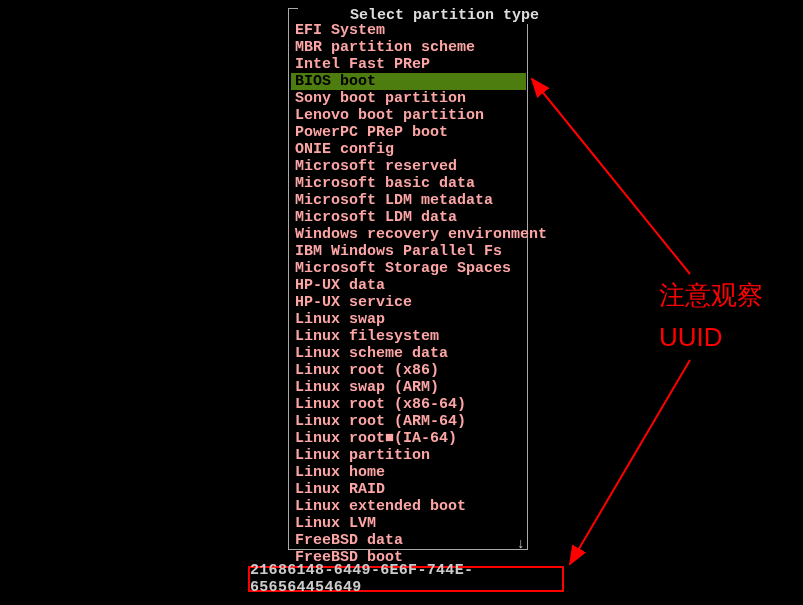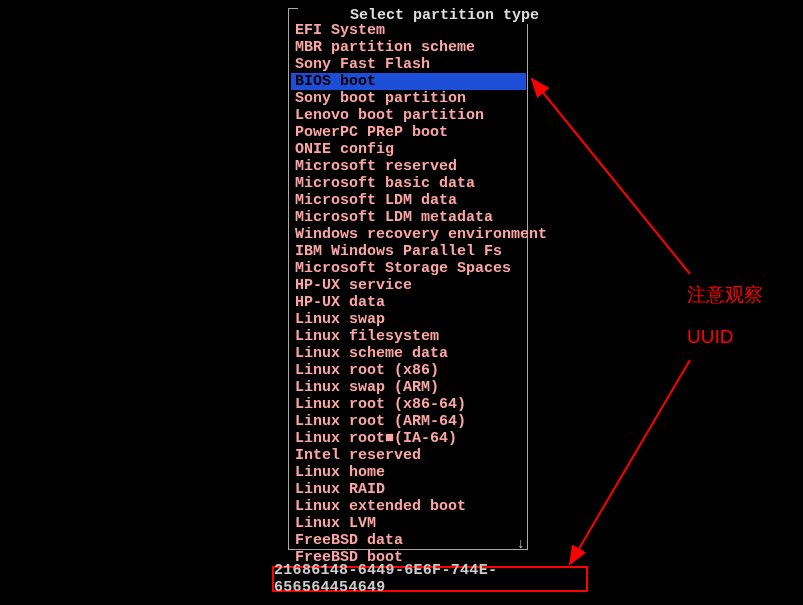--- a/index.html
+++ b/index.html
@@ -58,21 +58,21 @@
       padding-left: 2px;
     }
     .menu-item {
       padding: 0 4px;
       line-height: 17px;
       white-space: nowrap;
       color: #fca5a5;
       cursor: pointer;
     }
     .menu-item.selected {
-      background: #1d4ed8;
+      background: #4d7c0f;
       color: #000;
       margin-right: 1px;
     }
     .scroll-indicator {
       position: absolute;
       right: 2px;
       bottom: -3px;
       color: #ccc;
       font-size: 14px;
     }
@@ -81,29 +81,28 @@
       left: 248px;
       top: 566px;
       width: 316px;
       height: 26px;
       border: 2px solid #f00;
       display: flex;
       align-items: center;
       justify-content: flex-start;
       color: #ccc;
       letter-spacing: 0.3px;
-      margin-left: 24px;
     }
     .annotation {
       position: absolute;
       right: 40px;
       top: 274px;
       color: #f00;
       font-family: "SimSun", "Microsoft YaHei", sans-serif;
-      font-size: 19px;
+      font-size: 26px;
       font-weight: normal;
       line-height: 42px;
       text-align: left;
     }
     .arrow-svg {
       position: absolute;
       top: 0;
       left: 0;
       width: 803px;
       height: 605px;
@@ -114,44 +113,44 @@
 <body>
 
 <div class="top-border-left"></div>
 <div class="top-border-right"></div>
 
 <div class="menu-box">
   <div class="menu-title">Select partition type</div>
   <div class="menu-items" id="items">
       <div class="menu-item">EFI System</div>
       <div class="menu-item">MBR partition scheme</div>
-      <div class="menu-item">Sony Fast Flash</div>
+      <div class="menu-item">Intel Fast PReP</div>
       <div class="menu-item selected">BIOS boot</div>
       <div class="menu-item">Sony boot partition</div>
       <div class="menu-item">Lenovo boot partition</div>
       <div class="menu-item">PowerPC PReP boot</div>
       <div class="menu-item">ONIE config</div>
       <div class="menu-item">Microsoft reserved</div>
       <div class="menu-item">Microsoft basic data</div>
+      <div class="menu-item">Microsoft LDM metadata</div>
       <div class="menu-item">Microsoft LDM data</div>
-      <div class="menu-item">Microsoft LDM metadata</div>
       <div class="menu-item">Windows recovery environment</div>
       <div class="menu-item">IBM Windows Parallel Fs</div>
       <div class="menu-item">Microsoft Storage Spaces</div>
+      <div class="menu-item">HP-UX data</div>
       <div class="menu-item">HP-UX service</div>
-      <div class="menu-item">HP-UX data</div>
       <div class="menu-item">Linux swap</div>
       <div class="menu-item">Linux filesystem</div>
       <div class="menu-item">Linux scheme data</div>
       <div class="menu-item">Linux root (x86)</div>
       <div class="menu-item">Linux swap (ARM)</div>
       <div class="menu-item">Linux root (x86-64)</div>
       <div class="menu-item">Linux root (ARM-64)</div>
       <div class="menu-item">Linux root■(IA-64)</div>
-      <div class="menu-item">Intel reserved</div>
+      <div class="menu-item">Linux partition</div>
       <div class="menu-item">Linux home</div>
       <div class="menu-item">Linux RAID</div>
       <div class="menu-item">Linux extended boot</div>
       <div class="menu-item">Linux LVM</div>
       <div class="menu-item">FreeBSD data</div>
       <div class="menu-item">FreeBSD boot</div>
     </div>
   <div class="scroll-indicator">↓</div>
 </div>
 

